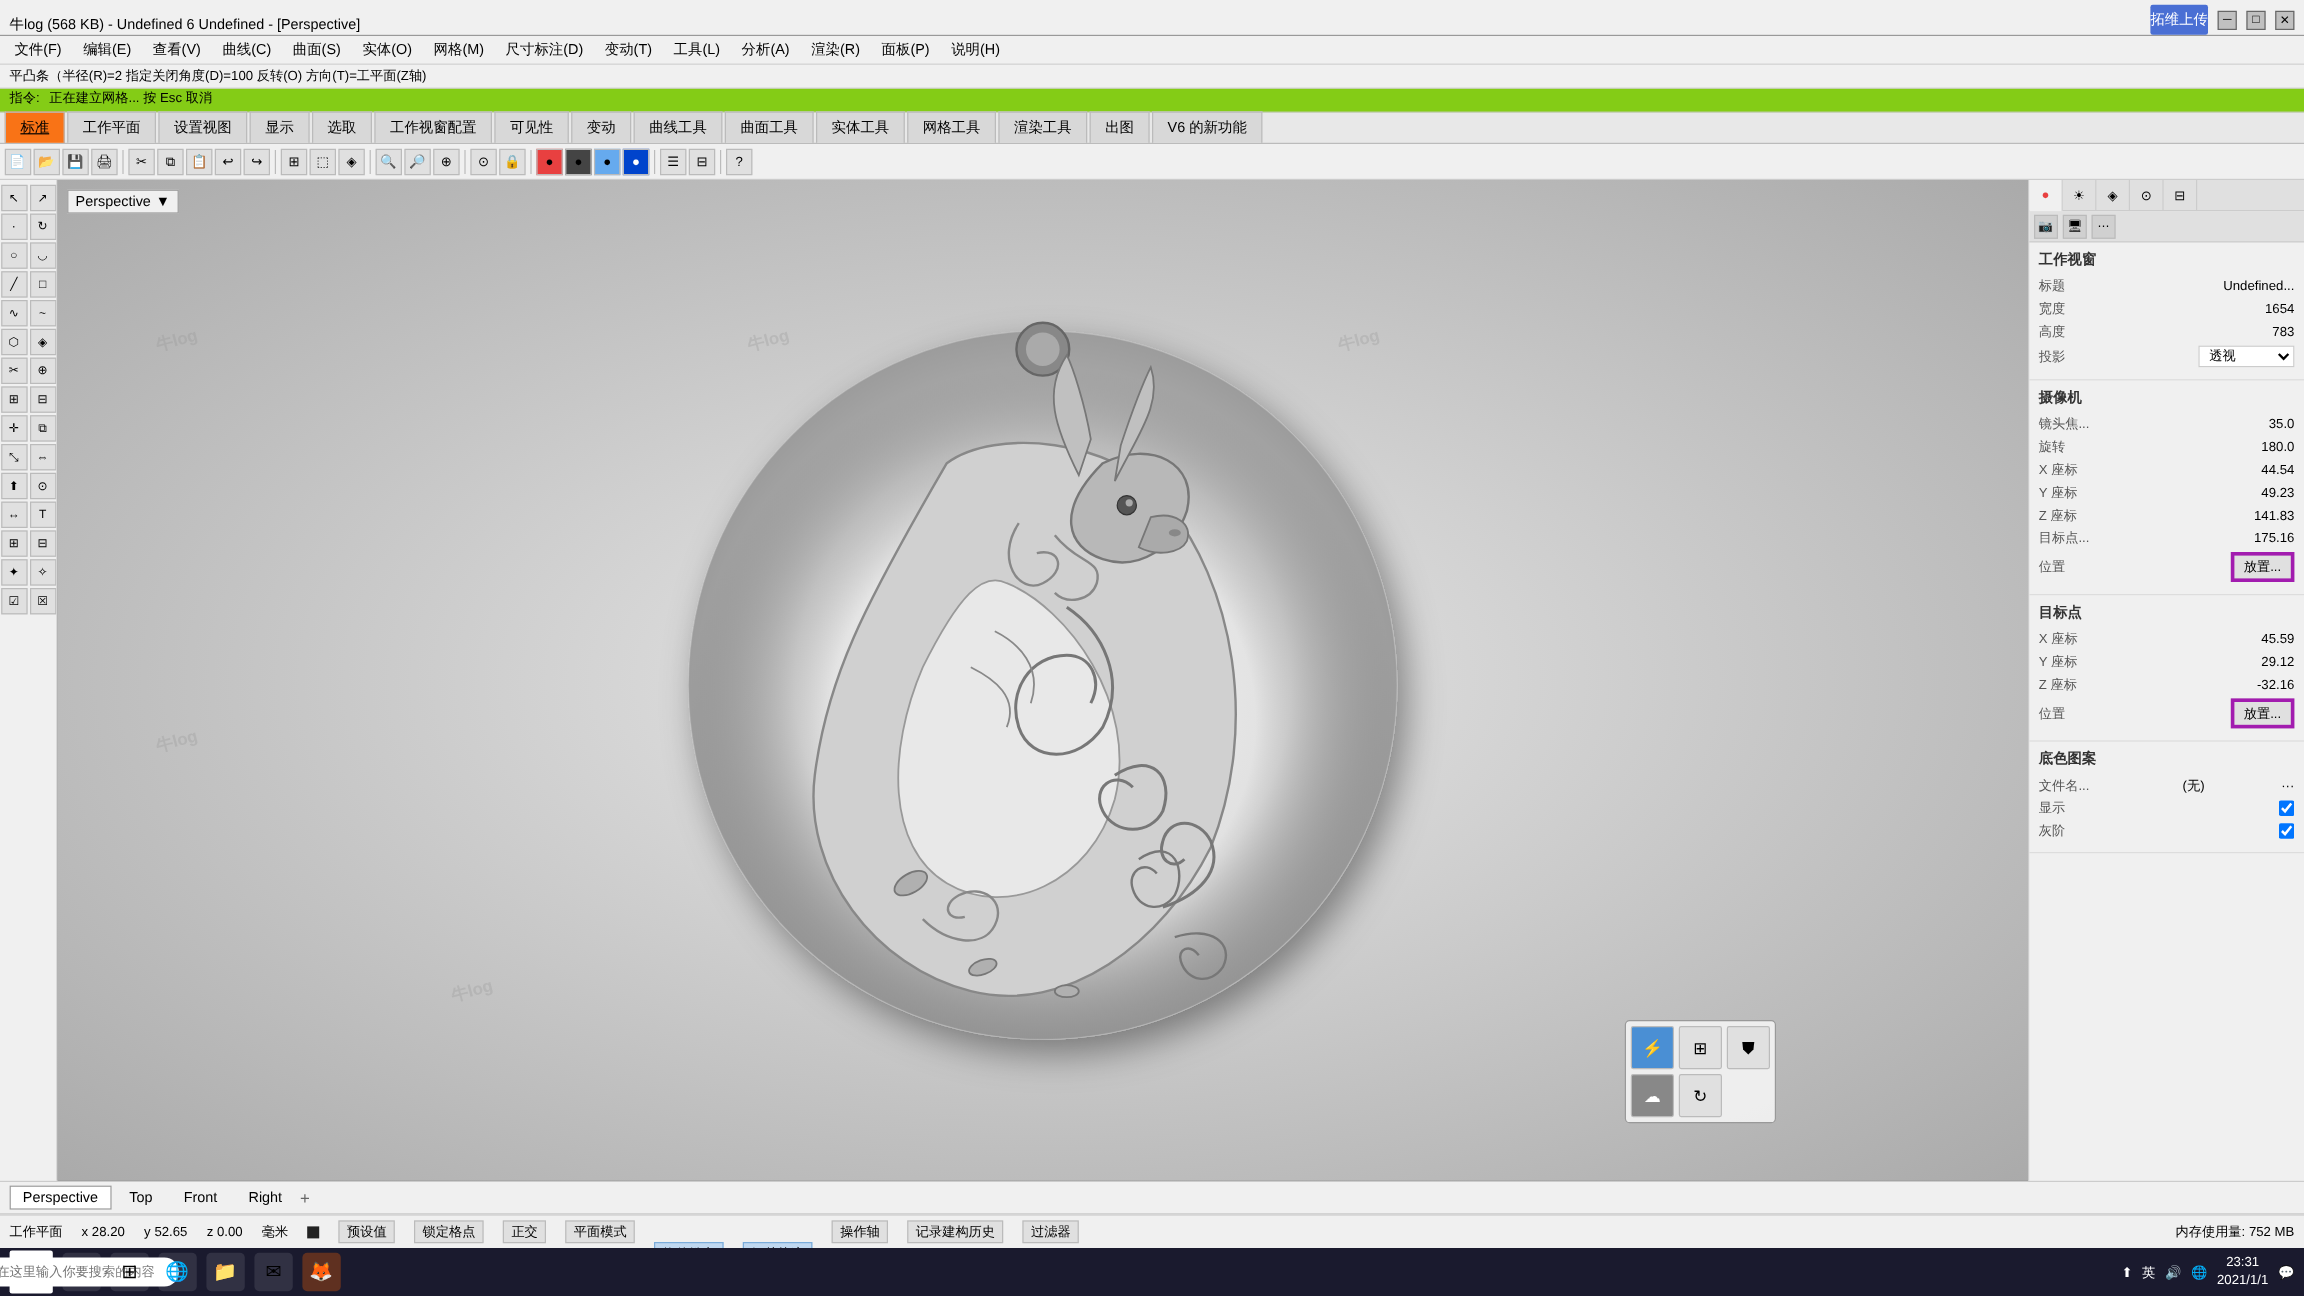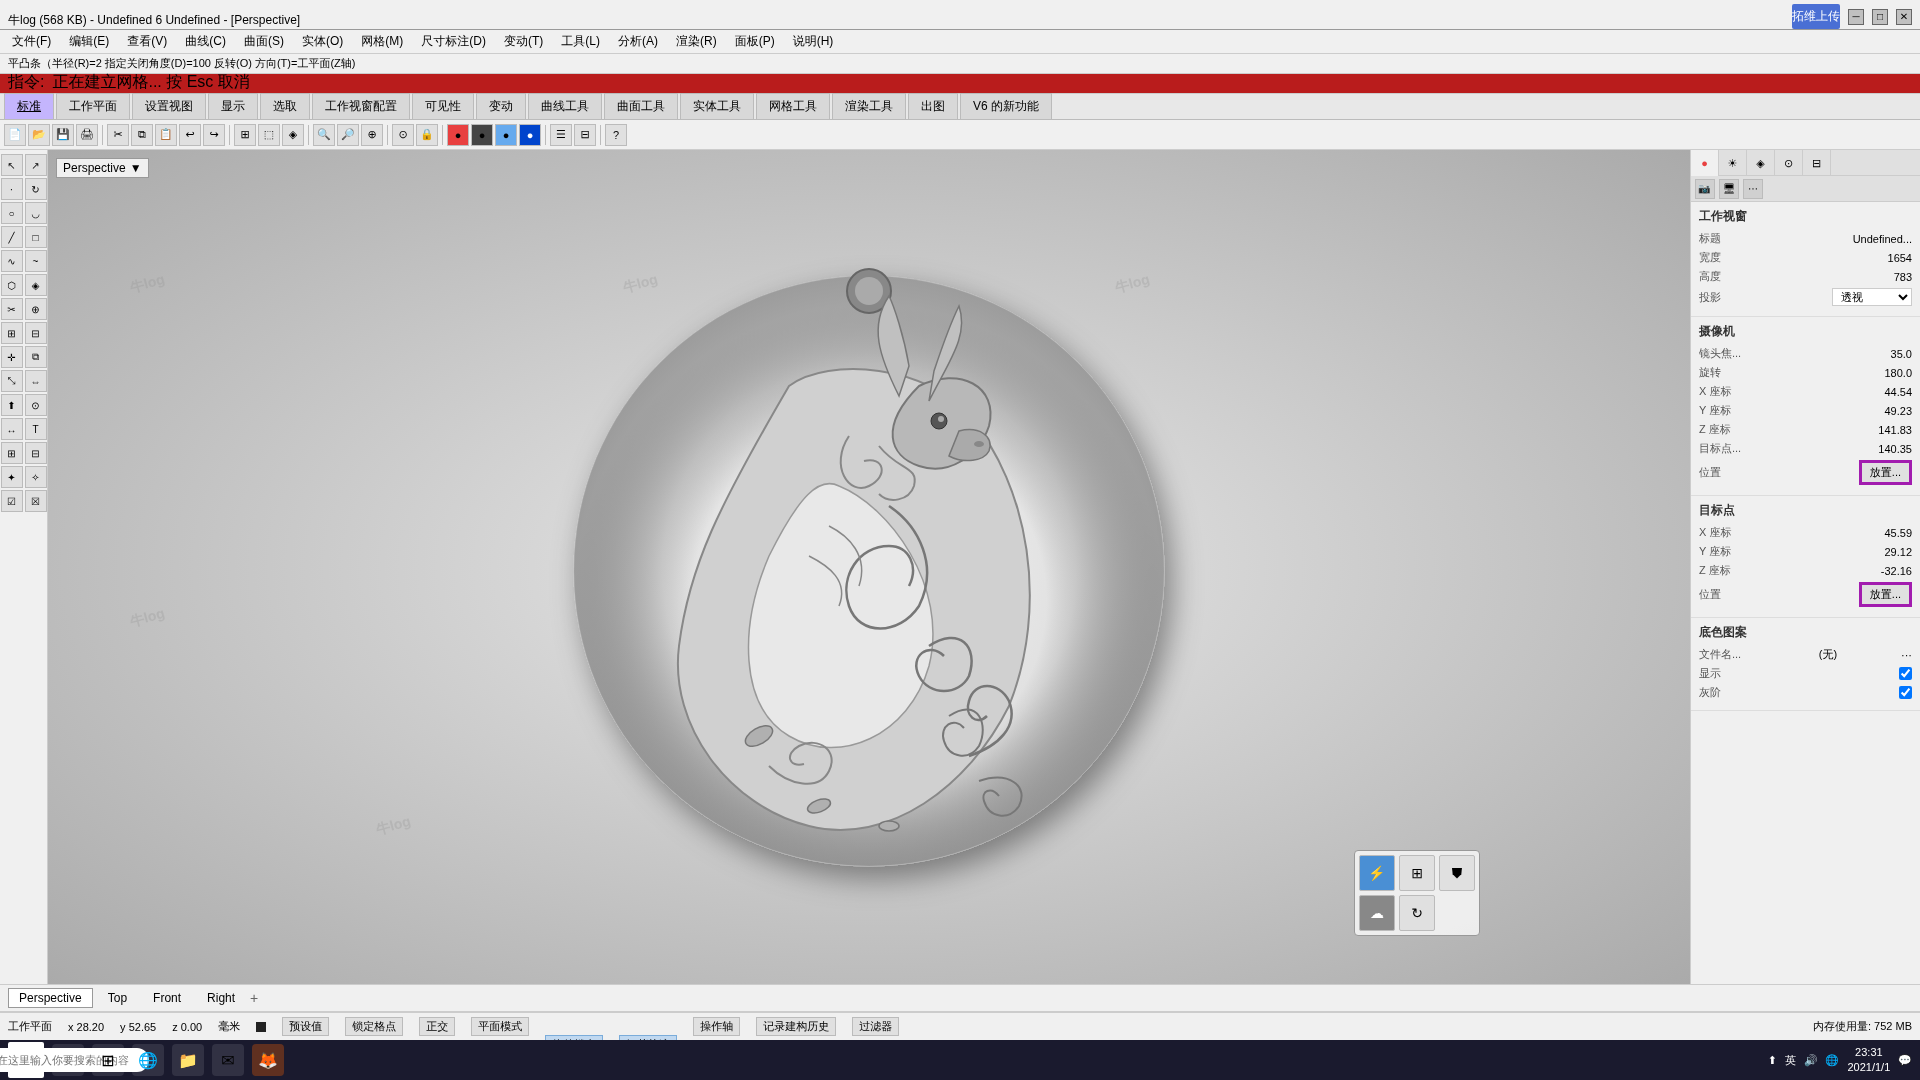--- a/index.html
+++ b/index.html
@@ -33,37 +33,37 @@
 
     
     #info-bar {
       width: 100%; height: 20px; background: #f0f0f0;
       display: flex; align-items: center; padding: 0 8px;
       border-bottom: 1px solid #ccc; font-size: 11px; color: #000;
     }
 
     
     #cmd-bar {
-      width: 100%; height: 20px; background: #b91c1c;
-      display: flex; align-items: flex-end; padding: 0 8px;
-      border-bottom: 1px solid #ccc; font-size: 16px; color: #000;
+      width: 100%; height: 20px; background: #84cc16;
+      display: flex; align-items: flex-start; padding: 0 8px;
+      border-bottom: 1px solid #ccc; font-size: 11px; color: #000;
     }
 
     
     #toolbar-tabs {
       width: 100%; height: 26px; background: #e8e8e8;
       display: flex; align-items: flex-end; padding: 0 4px;
       border-bottom: 1px solid #bbb;
     }
     .toolbar-tab {
       padding: 4px 12px; font-size: 12px; cursor: pointer;
       border: 1px solid #bbb; border-bottom: none;
       background: #d8d8d8; margin-right: 2px;
     }
-    .toolbar-tab.active { background: #c4b5fd; text-decoration: underline; }
+    .toolbar-tab.active { background: #f97316; text-decoration: underline; }
 
     
     #toolbar-icons {
       width: 100%; height: 30px; background: #f0f0f0;
       display: flex; align-items: center; padding: 0 4px; gap: 2px;
       border-bottom: 1px solid #ccc;
     }
     .tb-icon {
       width: 22px; height: 22px; background: #e0e0e0;
       border: 1px solid #bbb; display: flex; align-items: center; justify-content: center;
@@ -534,21 +534,21 @@
       <div class="rp-row">
         <span class="rp-label">Y 座标</span>
         <span class="rp-value">49.23</span>
       </div>
       <div class="rp-row">
         <span class="rp-label">Z 座标</span>
         <span class="rp-value">141.83</span>
       </div>
       <div class="rp-row">
         <span class="rp-label">目标点...</span>
-        <span class="rp-value">140.35</span>
+        <span class="rp-value">175.16</span>
       </div>
       <div class="rp-row">
         <span class="rp-label">位置</span>
         <button class="rp-btn">放置...</button>
       </div>
     </div>
 
     <div class="rp-section">
       <div class="rp-section-title">目标点</div>
       <div class="rp-row">

